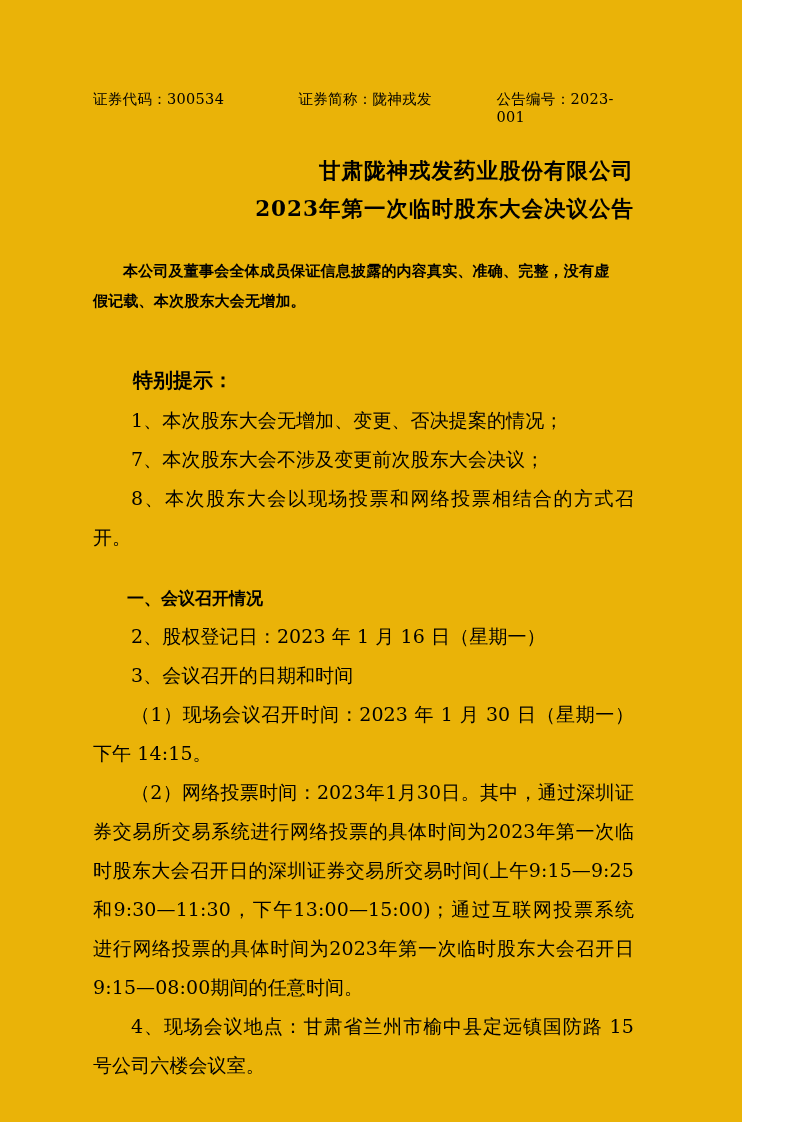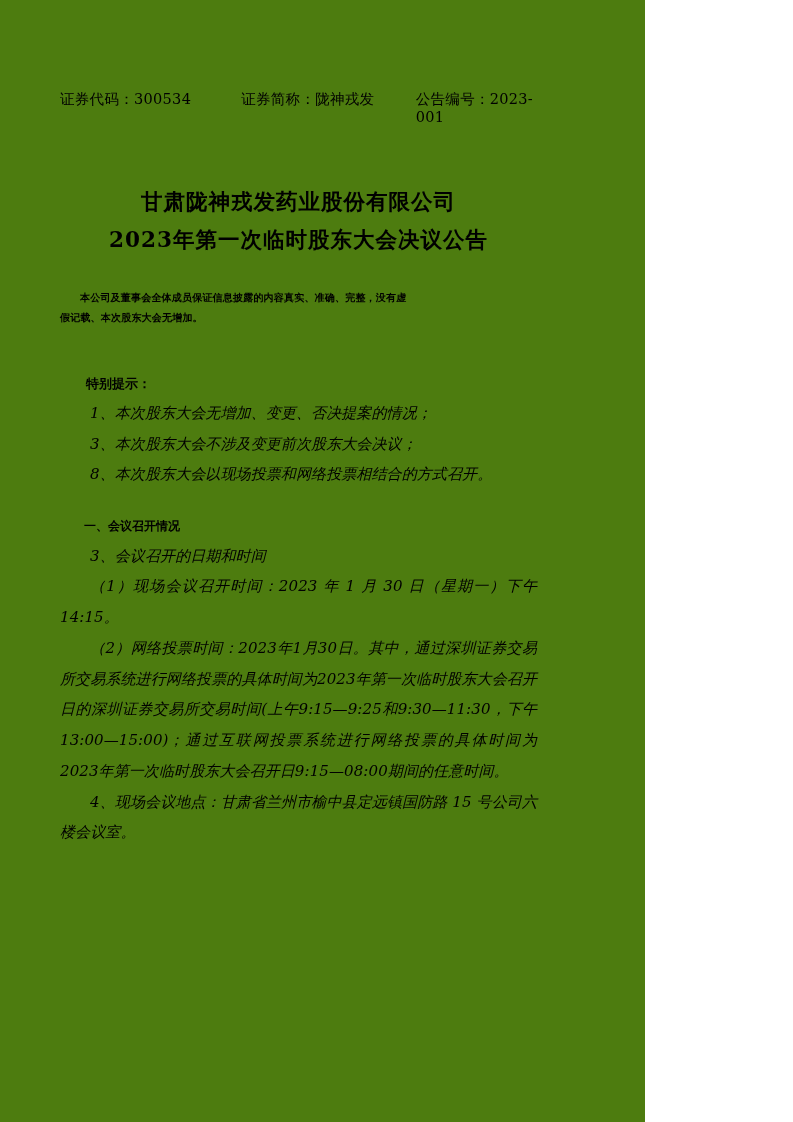--- a/index.html
+++ b/index.html
@@ -5,88 +5,87 @@
   html, body {
     margin: 0;
     padding: 0;
     background: #ffffff;
   }
   body {
     font-family: "DejaVu Serif", "Liberation Serif", serif;
     color: #000000;
   }
   .page {
-    width: 645px;
+    width: 742px;
     height: 1122px;
     position: relative;
     box-sizing: border-box;
-    padding: 86px 108px 60px 60px;
-    background: #4d7c0f;
+    padding: 86px 108px 60px 93px;
+    background: #eab308;
     overflow: hidden;
   }
   .header-row {
     display: flex;
     justify-content: flex-start;
     align-items: baseline;
     font-size: 14.5px;
     letter-spacing: 0.3px;
     margin-top: 4px;
   }
   .header-row .h-code {
     width: 218px;
   }
   .header-row .h-name {
     width: 210px;
   }
   .header-row .h-num {
     width: auto;
   }
   .title-block {
-    text-align: center;
-    margin-top: 58px;
+    text-align: right;
+    margin-top: 27px;
   }
   .title-line {
     font-size: 21.5px;
     font-weight: bold;
     letter-spacing: 1px;
     line-height: 1.75;
   }
   .bold-note {
     margin-top: 30px;
-    font-size: 10px;
+    font-size: 15px;
     font-weight: bold;
     line-height: 1.95;
     text-align: justify;
     text-indent: 2em;
     letter-spacing: 0.2px;
   }
   .bold-note .second {
     text-indent: 0;
     display: block;
   }
   .section-gap {
     height: 26px;
   }
   .tips-head {
-    font-size: 13px;
+    font-size: 20px;
     font-weight: bold;
     text-indent: 2em;
     line-height: 2.05;
     margin-top: 18px;
   }
   .para {
-    font-size: 15px;
+    font-size: 19px;
     line-height: 2.05;
     text-indent: 2em;
     text-align: justify;
     letter-spacing: 0.1px;
-    font-style: italic;
   }
   .heading1 {
-    font-size: 12px;
+    font-size: 17px;
     font-weight: bold;
     text-indent: 2em;
     line-height: 2.05;
     margin-top: 24px;
   }
   .body-block {
     margin-top: 2px;
   }
 </style>
 </head>
@@ -106,25 +105,26 @@
   </div>
 
   <div class="bold-note">
     <span>本公司及董事会全体成员保证信息披露的内容真实、准确、完整，没有虚</span><span class="second">假记载、本次股东大会无增加。</span>
   </div>
 
   <div class="section-gap"></div>
 
   <div class="tips-head">特别提示：</div>
   <div class="para">1、本次股东大会无增加、变更、否决提案的情况；</div>
-  <div class="para">3、本次股东大会不涉及变更前次股东大会决议；</div>
+  <div class="para">7、本次股东大会不涉及变更前次股东大会决议；</div>
   <div class="para">8、本次股东大会以现场投票和网络投票相结合的方式召开。</div>
 
   <div class="heading1">一、会议召开情况</div>
 
   <div class="body-block">
+    <div class="para">2、股权登记日：2023 年 1 月 16 日（星期一）</div>
     <div class="para">3、会议召开的日期和时间</div>
     <div class="para">（1）现场会议召开时间：2023 年 1 月 30 日（星期一）下午 14:15。</div>
     <div class="para">（2）网络投票时间：2023年1月30日。其中，通过深圳证券交易所交易系统进行网络投票的具体时间为2023年第一次临时股东大会召开日的深圳证券交易所交易时间(上午9:15—9:25和9:30—11:30，下午13:00—15:00)；通过互联网投票系统进行网络投票的具体时间为2023年第一次临时股东大会召开日9:15—08:00期间的任意时间。</div>
     <div class="para">4、现场会议地点：甘肃省兰州市榆中县定远镇国防路 15 号公司六楼会议室。</div>
   </div>
 
 </div>
 
 </body></html>

